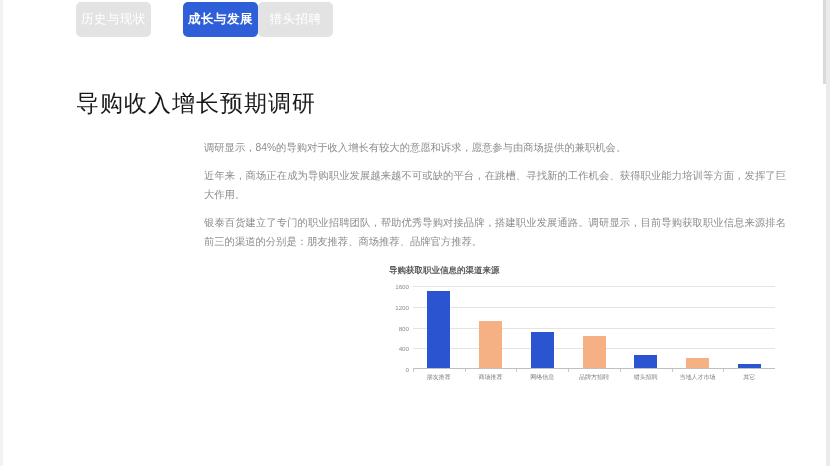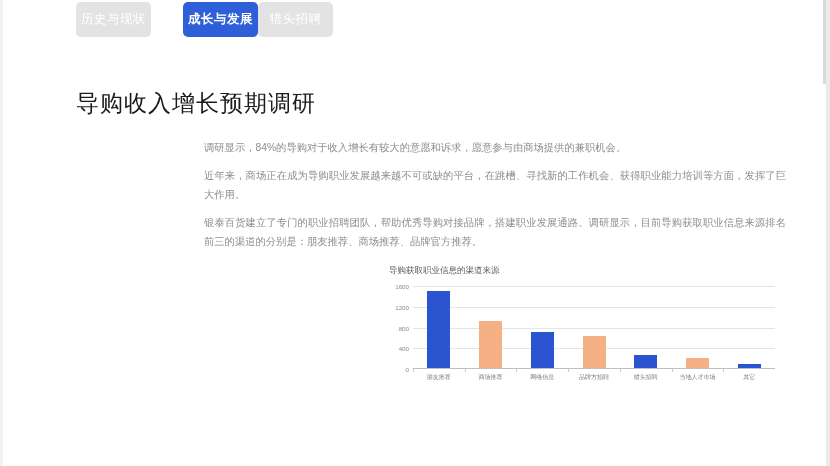--- a/index.html
+++ b/index.html
@@ -112,21 +112,21 @@
   .lg-text { font-size: 6px; color: #7a7a7a; }
 
   
   .bar-chart {
     position: absolute; left: 385px; top: 265px;
     width: 400px; height: 150px;
   }
   .bar-title {
     font-size: 8.5px;
     color: #595959;
-    font-weight: 400;
+    font-weight: 700;
     margin-left: 4px;
   }
   .plot {
     position: relative;
     margin-top: 8px;
     width: 400px; height: 98px;
   }
   .y-axis {
     position: absolute; left: 0; top: 0;
     width: 26px; height: 84px;

